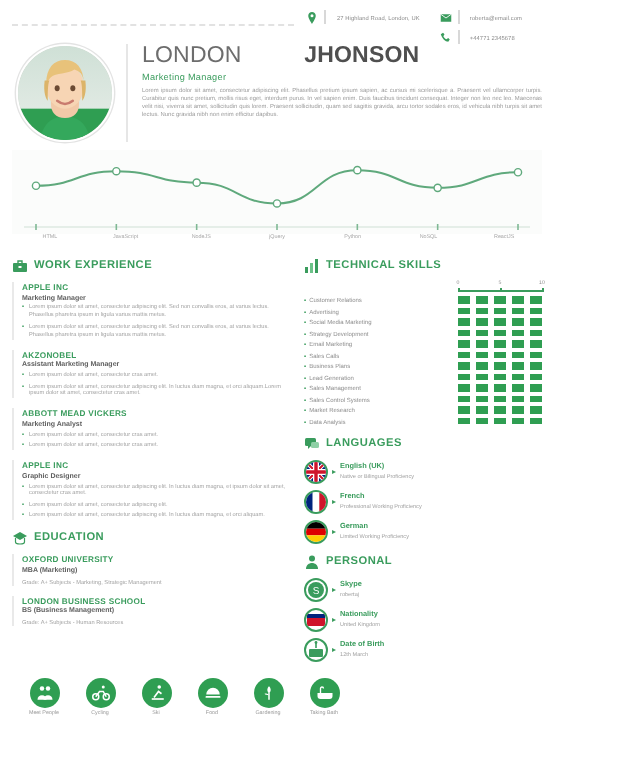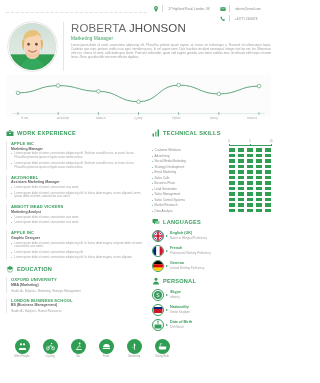--- a/index.html
+++ b/index.html
@@ -24,21 +24,21 @@
   
   .identity{display:flex;padding:2px 6px 0 8px;}
   .photo{
     width:47px;height:47px;border-radius:50%;flex:0 0 47px;
     border:1.4px solid #ffffff;box-shadow:0 0 0 .7px #e3e3e3;
     overflow:hidden;position:relative;background:#cfd9cf;
   }
   .photo svg{display:block;width:100%;height:100%;}
   .idtext{flex:1;padding-left:7px;border-left:1px solid #e6e6e6;margin-left:6px;}
   .name{font-size:11.5px;line-height:12px;color:#6d6d6d;font-weight:300;letter-spacing:.1px;white-space:nowrap;}
-  .name b{font-weight:400;color:#4f4f4f;}
+  .name b{font-weight:700;color:#4f4f4f;margin-left:28px;}
   .role{font-size:4.6px;color:#3a9c5d;margin-top:1.5px;letter-spacing:.15px;}
   .summary{font-size:2.95px;line-height:4.1px;color:#9b9b9b;margin-top:2.5px;text-align:justify;}
 
   
   .chartwrap{margin:4px 6px 0 6px;height:42px;position:relative;background:#fbfcfb;}
   .chartwrap svg{display:block;}
   .xlabels{display:flex;margin:0 6px;}
   .xlabels span{flex:1;text-align:center;font-size:2.7px;color:#a6a6a6;}
 
   
@@ -144,21 +144,21 @@
           <path d="M17 22c-1 8 1 12 2 13 0-6 0-10 1-13z" fill="#dcb469"></path>
           <path d="M43 22c1 8-1 12-2 13 0-6 0-10-1-13z" fill="#dcb469"></path>
           <ellipse cx="25" cy="27" rx="1.6" ry="1.9" fill="#6b4a33"></ellipse>
           <ellipse cx="35" cy="27" rx="1.6" ry="1.9" fill="#6b4a33"></ellipse>
           <path d="M25 35q5 4 10 0" stroke="#c97b6e" stroke-width="1.6" fill="none" stroke-linecap="round"></path>
         </g>
       </svg>
     </div>
 
     <div class="idtext">
-      <div class="name"><span>ROBERTA </span><b>JHONSON</b></div>
+      <div class="name"><span>LONDON </span><b>JHONSON</b></div>
       <div class="role">Marketing Manager</div>
       <div class="summary">Lorem ipsum dolor sit amet, consectetur adipiscing elit. Phasellus pretium ipsum sapien, ac cursus mi scelerisque a. Praesent vel ullamcorper turpis. Curabitur quis nunc pretium, mollis risus eget, interdum purus. In vel sapien enim. Duis faucibus tincidunt consequat. Integer non leo nec leo. Maecenas velit nisi, viverra sit amet, sollicitudin quis lorem. Praesent sollicitudin, quam sed sagittis gravida, arcu tortor sodales eros, id vehicula nibh turpis sit amet lectus. Nunc gravida nibh non enim efficitur dapibus.</div>
     </div>
   </div>
 
   <div class="chartwrap">
     <svg id="chartsvg" viewBox="0 0 265 42" preserveAspectRatio="none" width="265" height="42">
         <line x1="6" y1="38.5" x2="259" y2="38.5" stroke="#cfe0d6" stroke-width="0.6"></line>
         <path d="M12,17.88 C32.08333333333333,17.88 32.08333333333333,10.599999999999998 52.166666666666664,10.599999999999998 C72.25,10.599999999999998 72.25,16.32 92.33333333333333,16.32 C112.41666666666666,16.32 112.41666666666666,26.72 132.5,26.72 C152.58333333333331,26.72 152.58333333333331,10.079999999999998 172.66666666666666,10.079999999999998 C192.75,10.079999999999998 192.75,18.92 212.83333333333331,18.92 C232.91666666666666,18.92 232.91666666666666,11.120000000000001 253,11.120000000000001" fill="none" stroke="#5fa97c" stroke-width="1"></path>
         <circle cx="12" cy="17.88" r="1.8" fill="#fff" stroke="#5fa97c" stroke-width="0.7"></circle>

